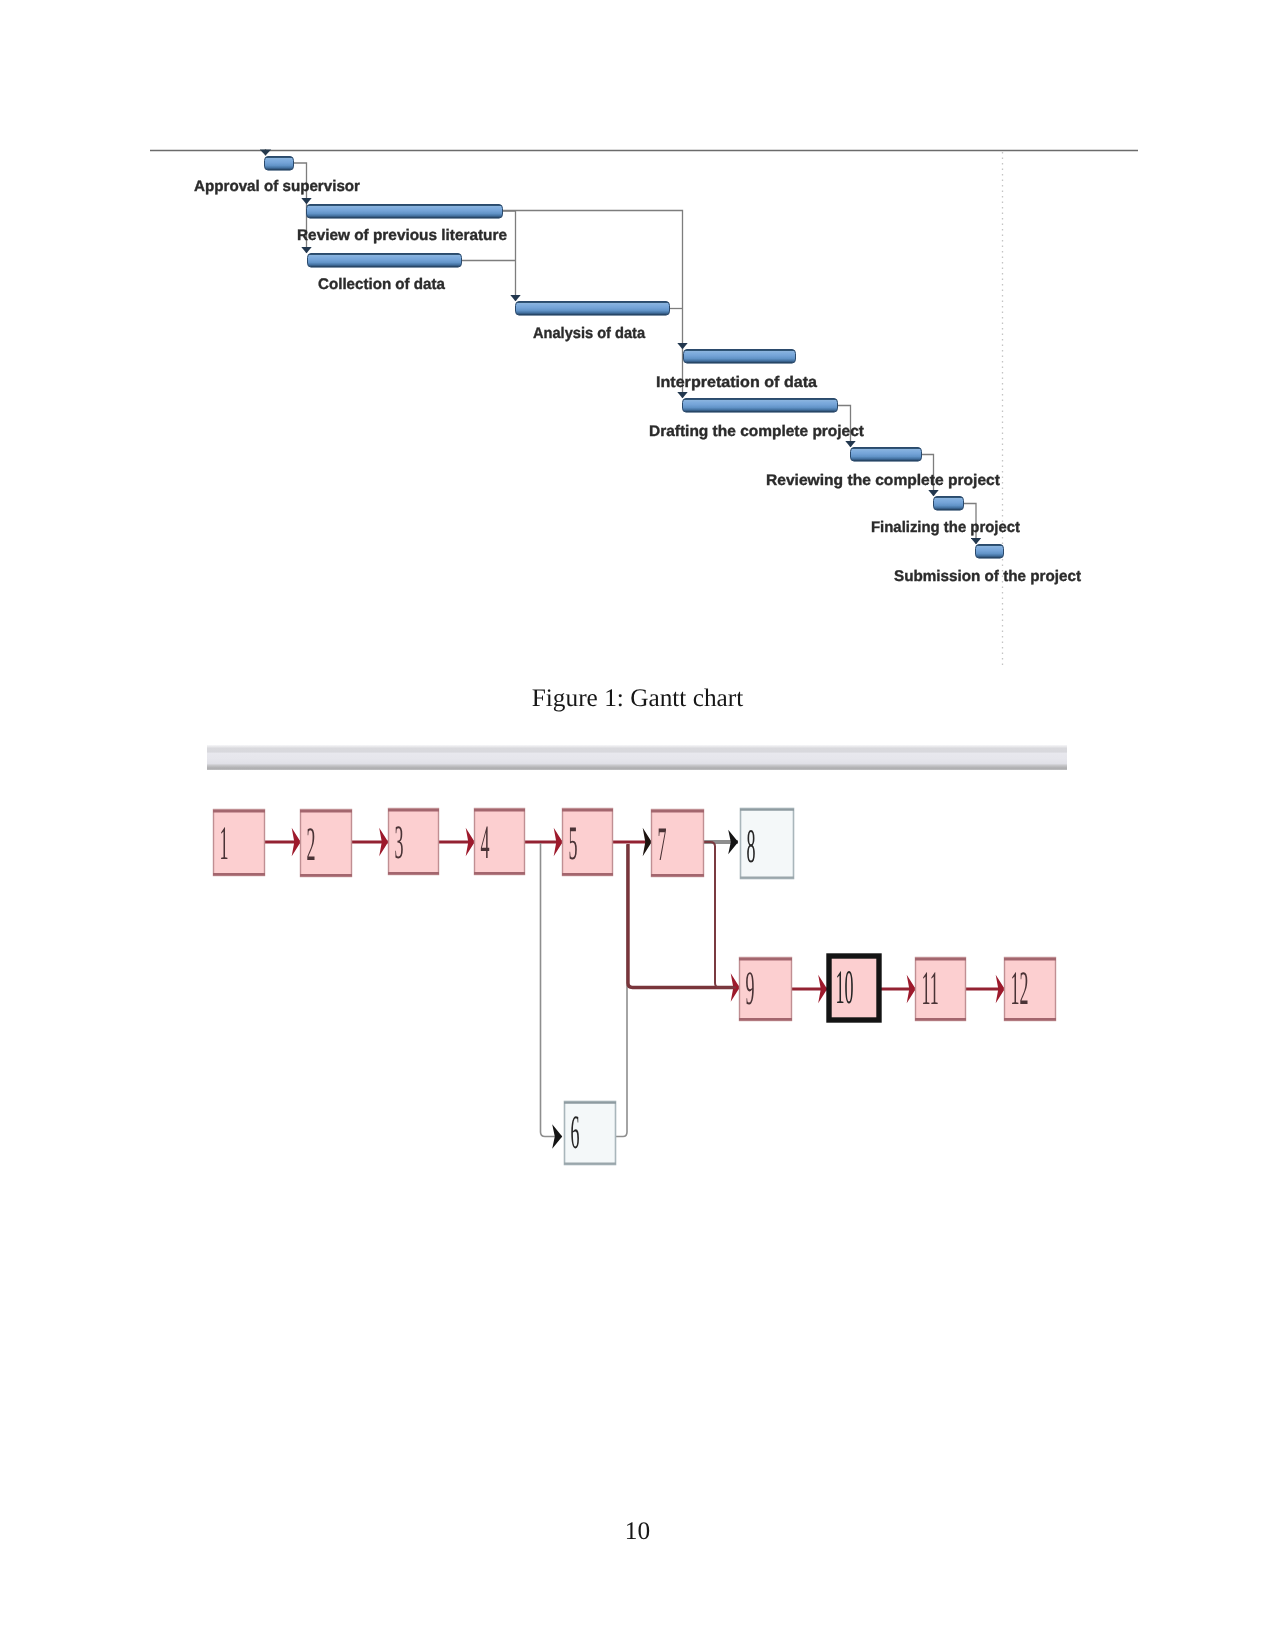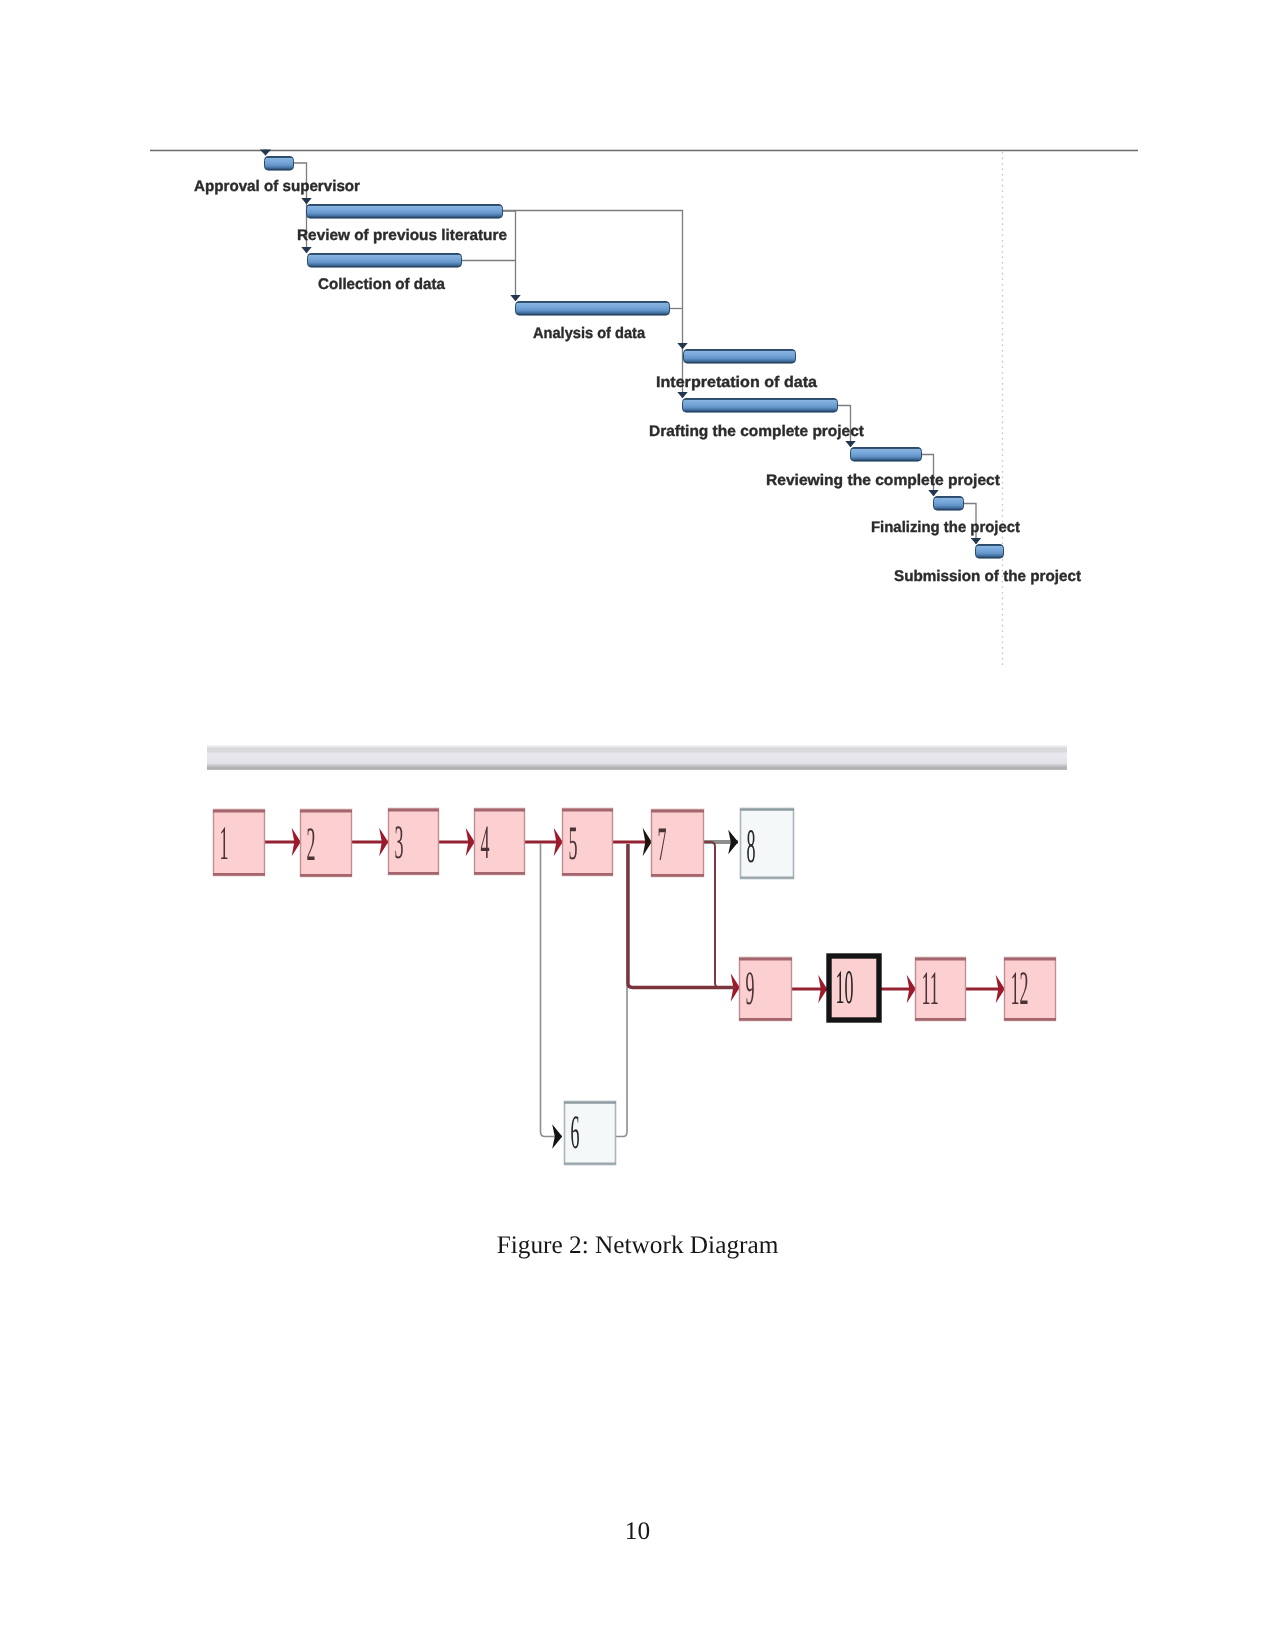--- a/index.html
+++ b/index.html
@@ -84,20 +84,21 @@
         <g>
           <rect x="933.5" y="496.5" width="30" height="13.6" rx="3.5" ry="4" fill="url(#barGrad)" stroke="#2b4a6c" stroke-width="1"></rect>
           <text x="871" y="532" fill="#2b2b2b" font-family="&quot;Liberation Sans&quot;, sans-serif" font-size="15.4" font-weight="700" stroke="#333333" stroke-width="0.38" paint-order="stroke" textLength="149" lengthAdjust="spacingAndGlyphs">Finalizing the project</text>
         </g>
         <g>
           <rect x="975.5" y="544.5" width="28" height="13.6" rx="3.5" ry="4" fill="url(#barGrad)" stroke="#2b4a6c" stroke-width="1"></rect>
           <text x="894" y="581" fill="#2b2b2b" font-family="&quot;Liberation Sans&quot;, sans-serif" font-size="15.4" font-weight="700" stroke="#333333" stroke-width="0.38" paint-order="stroke" textLength="187" lengthAdjust="spacingAndGlyphs">Submission of the project</text>
         </g>
       </g>
   </svg>
+  <div class="cap" id="cap1">Figure 1: Gantt chart</div>
   <svg id="netdiag" class="fig" viewBox="0 700 1275 520" width="1275" height="520" xmlns="http://www.w3.org/2000/svg">
     <defs>
       <linearGradient id="tbGrad" x1="0" y1="0" x2="0" y2="1">
         <stop offset="0%" stop-color="#f7f7f9"></stop>
         <stop offset="13%" stop-color="#d9d9dd"></stop>
         <stop offset="28%" stop-color="#d8d8dd"></stop>
         <stop offset="33%" stop-color="#e8e8ee"></stop>
         <stop offset="56%" stop-color="#e6e6ec"></stop>
         <stop offset="74%" stop-color="#e0e0e7"></stop>
         <stop offset="82%" stop-color="#c6c6c9"></stop>
@@ -194,15 +195,14 @@
           <text x="2457.3333333333335" y="1004" fill="#4a3336" font-family="&quot;Liberation Serif&quot;, serif" font-size="48" transform="scale(0.375,1)">11</text>
         </g>
         <g>
           <rect x="1004.5" y="957.5" width="51" height="63" fill="#fccfd0" stroke="#c08f93" stroke-width="1.4"></rect>
           <line x1="1004" y1="959.2" x2="1056" y2="959.2" stroke="#a3666e" stroke-width="2.6"></line>
           <line x1="1004" y1="1019.2" x2="1056" y2="1019.2" stroke="#a3666e" stroke-width="2.6"></line>
           <text x="2694.6666666666665" y="1004" fill="#4a3336" font-family="&quot;Liberation Serif&quot;, serif" font-size="48" transform="scale(0.375,1)">12</text>
         </g>
       </g>
   </svg>
-  <div class="cap" id="cap2">Figure 2: Network Diagram</div>
   <div class="cap" id="pagenum">10</div>
 </div>
 
 </body></html>

